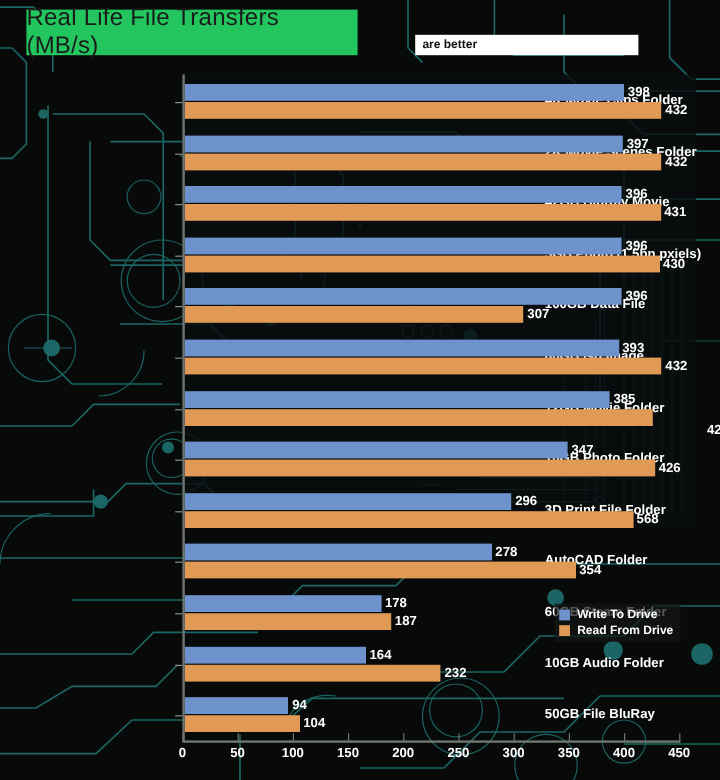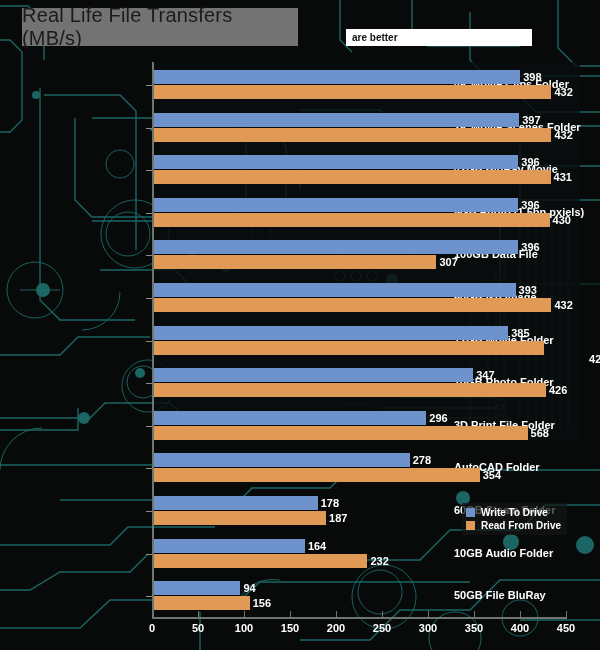--- a/index.html
+++ b/index.html
@@ -11,21 +11,21 @@
     position:relative;
   }
   #root{position:absolute;left:0;top:0;width:600px;height:650px;overflow:hidden;}
 
   
   #bg{position:absolute;left:0;top:0;width:600px;height:650px;}
 
   
   .title-box{
     position:absolute;left:22px;top:8px;width:276px;height:38px;
-    background:#737373;
+    background:#22c55e;
     display:flex;align-items:center;justify-content:center;
     box-sizing:border-box;
   }
   .title-box span{
     color:#1b1b1b;font-size:20px;font-weight:400;letter-spacing:.2px;
     font-family:"Liberation Sans", sans-serif;
   }
 
   .note-top{
     position:absolute;left:346px;top:8px;width:186px;height:17px;
@@ -266,21 +266,21 @@
       <div class="ytick" style="top: 553.6px;"></div>
       <div class="bar write" style="top: 538.6px; width: 150.88px; background: rgb(110, 146, 204);"></div>
       <div class="bar-val" style="top: 538.6px; left: 304.88px;">164</div>
       <div class="bar read" style="top: 553.6px; width: 213.44px; background: rgb(224, 154, 85);"></div>
       <div class="bar-val" style="top: 553.6px; left: 367.44px;">232</div>
       <div class="cat-label" style="top: 589.2px;">50GB File BluRay</div>
       <div class="ytick" style="top: 596.2px;"></div>
       <div class="bar write" style="top: 581.2px; width: 86.48px; background: rgb(110, 146, 204);"></div>
       <div class="bar-val" style="top: 581.2px; left: 240.48px;">94</div>
       <div class="bar read" style="top: 596.2px; width: 95.68px; background: rgb(224, 154, 85);"></div>
-      <div class="bar-val" style="top: 596.2px; left: 249.68px;">156</div>
+      <div class="bar-val" style="top: 596.2px; left: 249.68px;">104</div>
     </div>
 
   <div class="axis-line"></div>
   <div class="axis-x"></div>
   <div id="xaxis">
       <div class="xtick" style="left: 152px;"></div>
       <div class="xlabel" style="left: 152px;">0</div>
       <div class="xtick" style="left: 198px;"></div>
       <div class="xlabel" style="left: 198px;">50</div>
       <div class="xtick" style="left: 244px;"></div>

